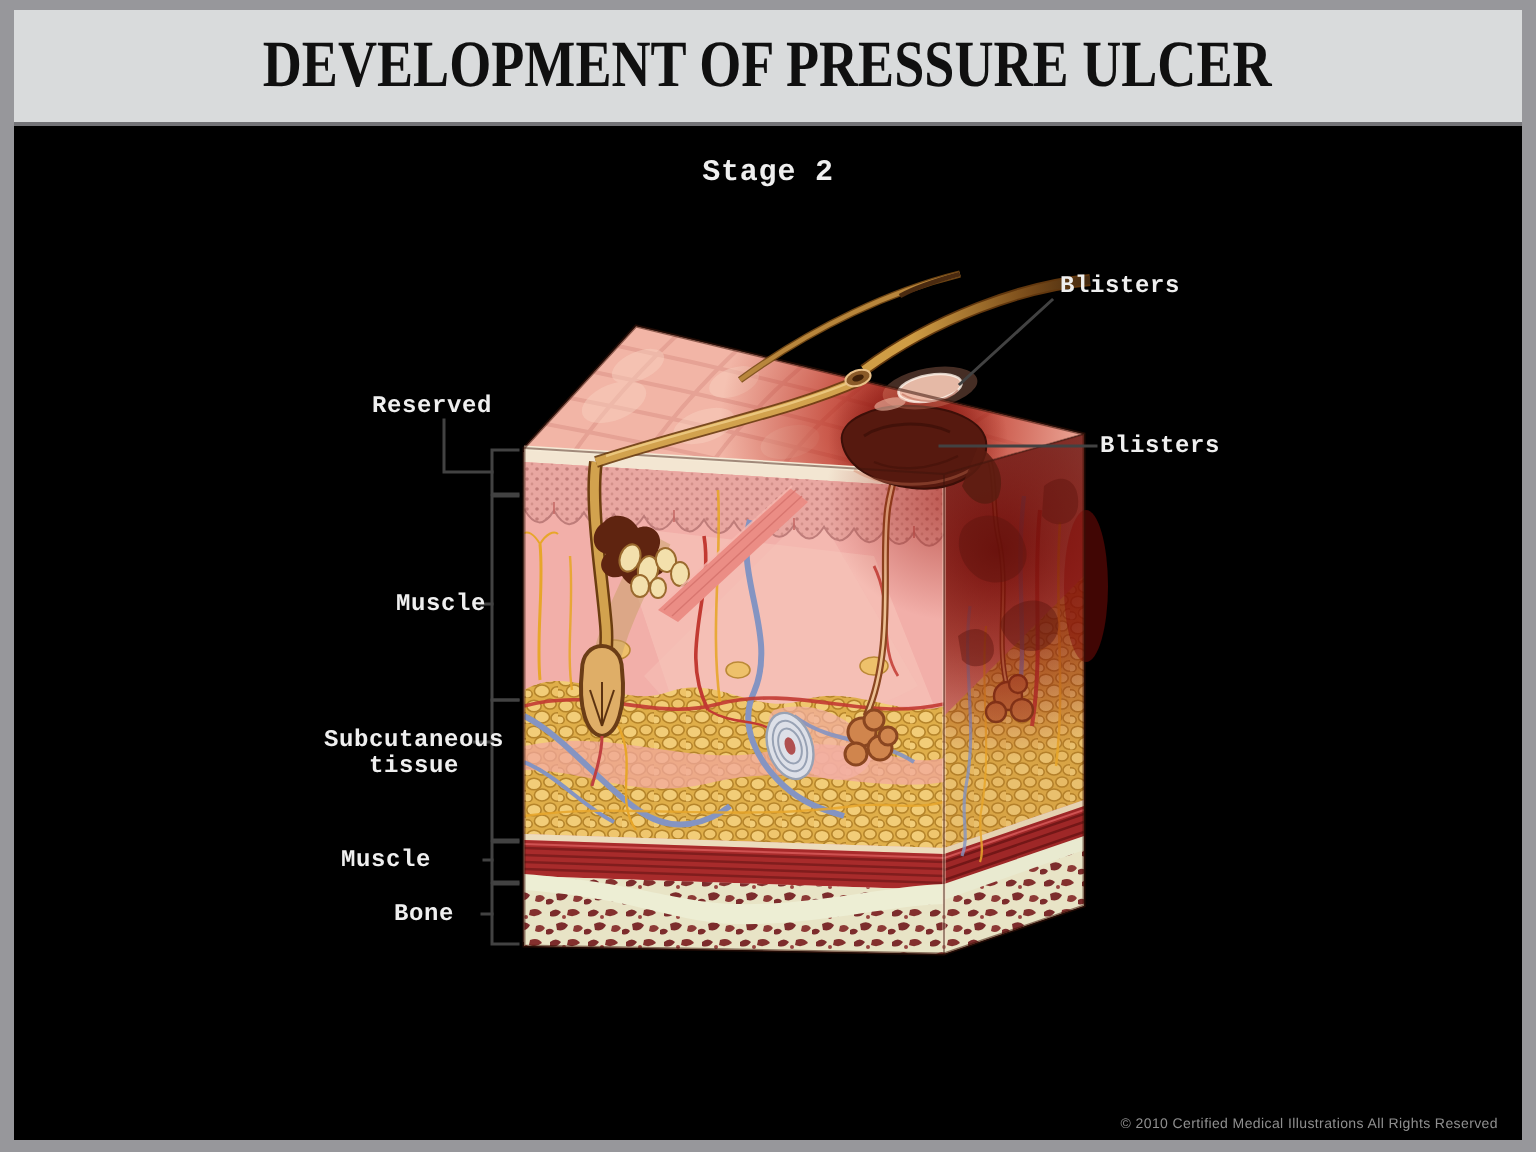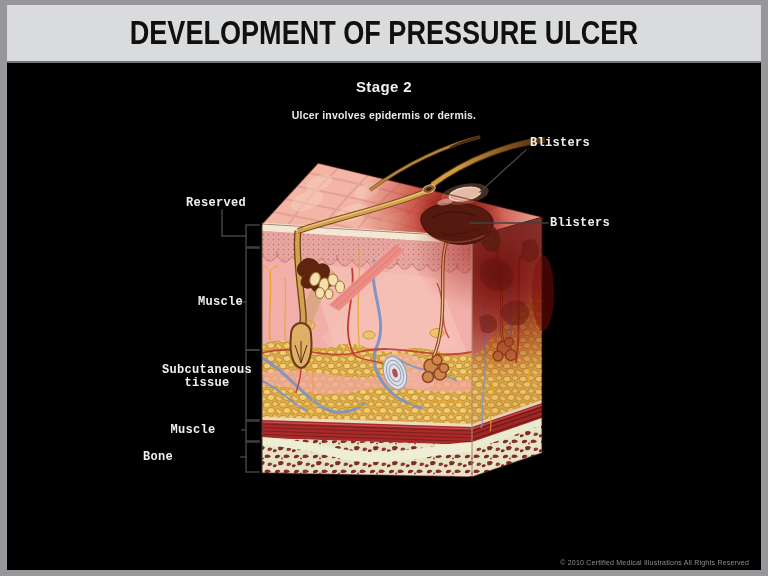--- a/index.html
+++ b/index.html
@@ -6,43 +6,44 @@
   .frame{
     position:relative;width:768px;height:576px;
     background:#97979b;box-sizing:border-box;
     padding:5px 7px 6px 7px;
     font-family:"Liberation Sans",sans-serif;
   }
   .header{
     height:56px;background:#d9dbdc;
     display:flex;align-items:center;justify-content:center;
     border-bottom:none;
+    font-family:Liberation Serif, serif;
   }
   .main-title{
     font-size:33px;font-weight:bold;color:#101010;
     letter-spacing:0px;white-space:nowrap;
     transform:scaleX(0.82);transform-origin:center;
   }
   .divider{height:2px;background:#737377;}
   .canvas{
     position:relative;width:754px;height:507px;background:#000;overflow:hidden;
   }
   .canvas svg{position:absolute;left:0;top:0;}
   .txt{position:absolute;color:#efefef;line-height:1.15;}
   .stage-title{top:15px;left:0;width:754px;text-align:center;
-    font-size:15px;font-weight:bold;letter-spacing:.4px;}
+    font-size:15px;font-weight:bold;letter-spacing:.4px;font-family:Liberation Mono, monospace;}
   .stage-desc{top:46px;left:0;width:754px;text-align:center;
     font-size:10.5px;letter-spacing:.2px;font-weight:bold;color:#e9e9e9;}
   .stage-desc div{margin-bottom:1px;}
   .lbl{font-size:12px;font-weight:bold;letter-spacing:.3px;white-space:nowrap;font-family:Liberation Mono, monospace;}
   .lbl-epidermis{top:134px;left:139px;width:100px;text-align:right;}
   .lbl-dermis{top:233px;left:136px;width:100px;text-align:right;}
   .lbl-subcut{top:301px;left:155px;text-align:center;line-height:13px;}
   .lbl-muscle{top:361px;left:136px;width:100px;text-align:center;}
-  .lbl-bone{top:388px;left:136px;width:100px;}
+  .lbl-bone{top:388px;left:120px;width:100px;text-align:right;}
   .lbl-blisters{top:74px;left:523px;}
   .lbl-abrasion{top:154px;left:543px;}
   .copyright{position:absolute;right:12px;bottom:4px;font-size:7px;
     color:#8f8f8f;letter-spacing:.2px;}
 </style>
 </head>
 <body>
 
 <div class="frame">
   <div class="header">
@@ -340,21 +341,20 @@
         <path d="M239,367 H235"></path>
         <path d="M252,379 H239 V409 H252"></path>
         <path d="M239,394 H234"></path>
         <path d="M519,87 L473,129"></path>
         <path d="M541,160 H463"></path>
       </g>
     </svg>
 
     <div class="txt stage-title">Stage 2</div>
     <div class="txt stage-desc">
-      <div>Ulcer involves epidermis or dermis.</div>
     </div>
 
     <div class="txt lbl lbl-epidermis">Reserved</div>
     <div class="txt lbl lbl-dermis">Muscle</div>
     <div class="txt lbl lbl-subcut">
       <div>Subcutaneous</div>
       <div>tissue</div>
     </div>
     <div class="txt lbl lbl-muscle">Muscle</div>
     <div class="txt lbl lbl-bone">Bone</div>

